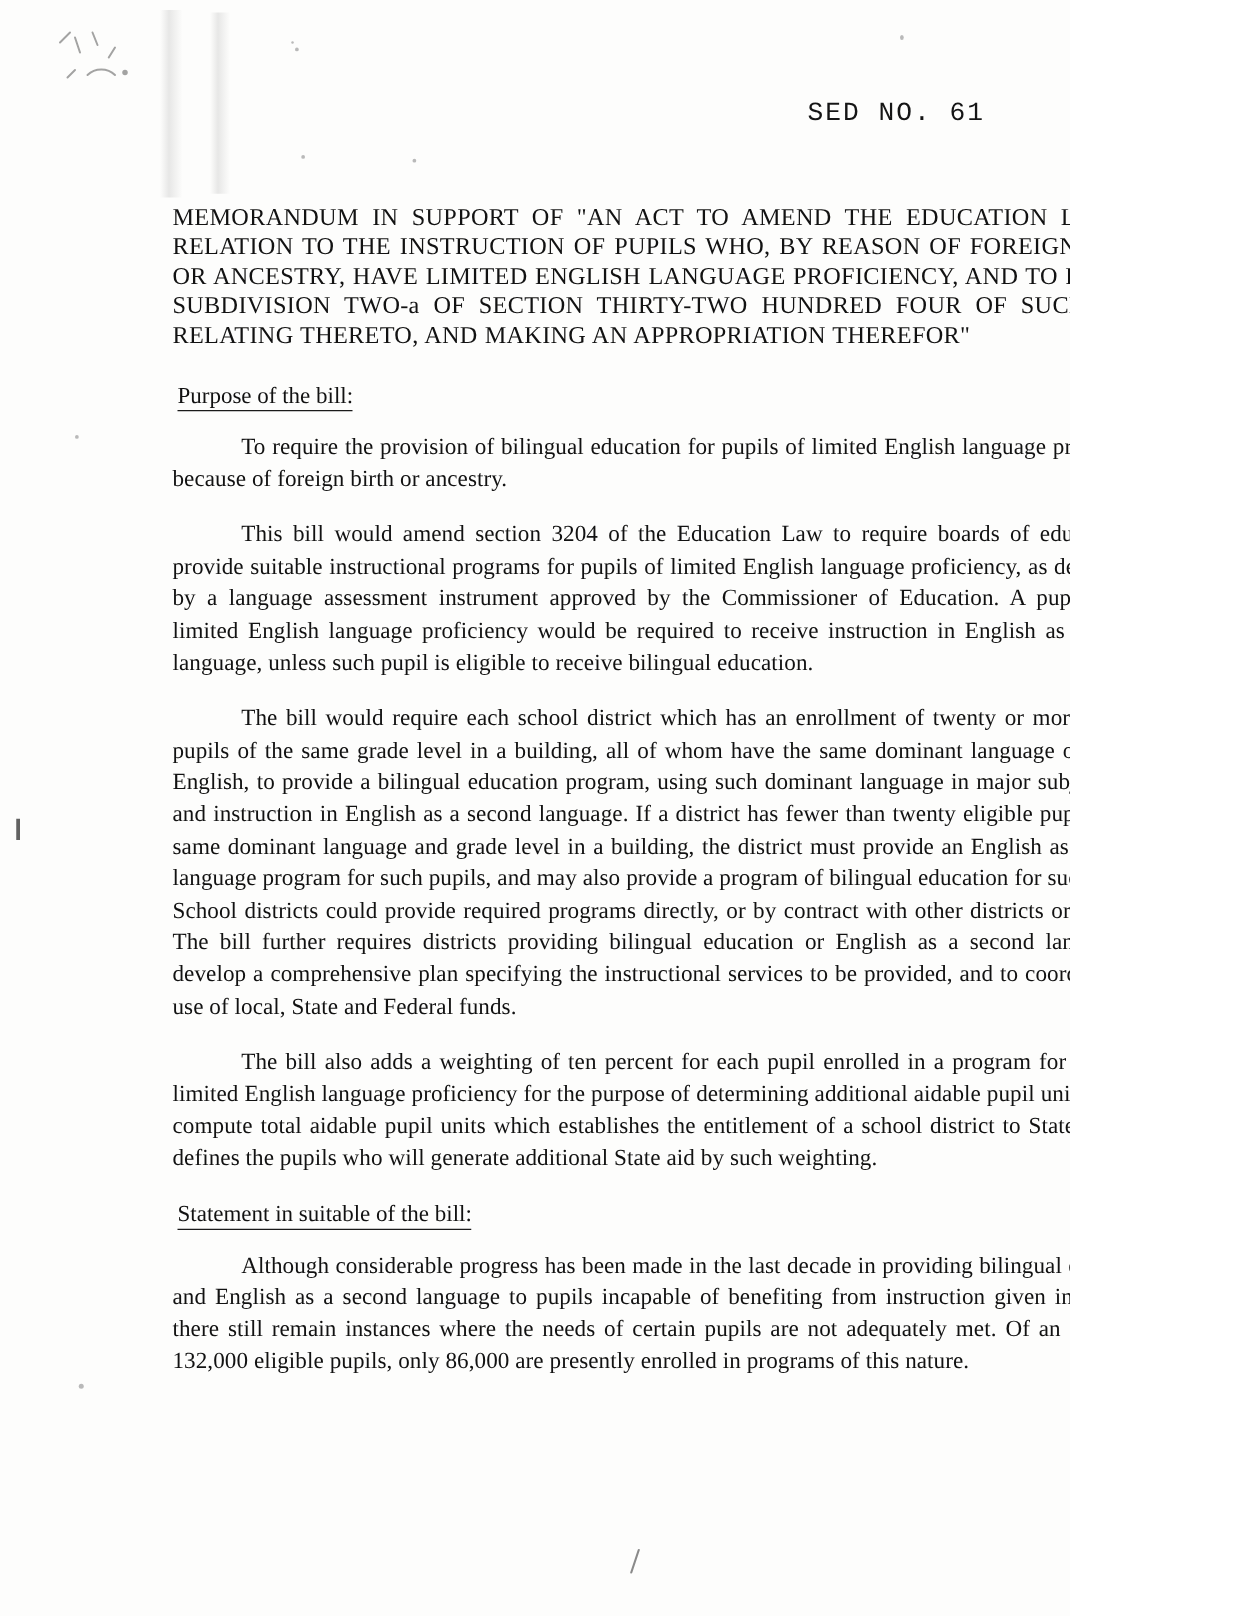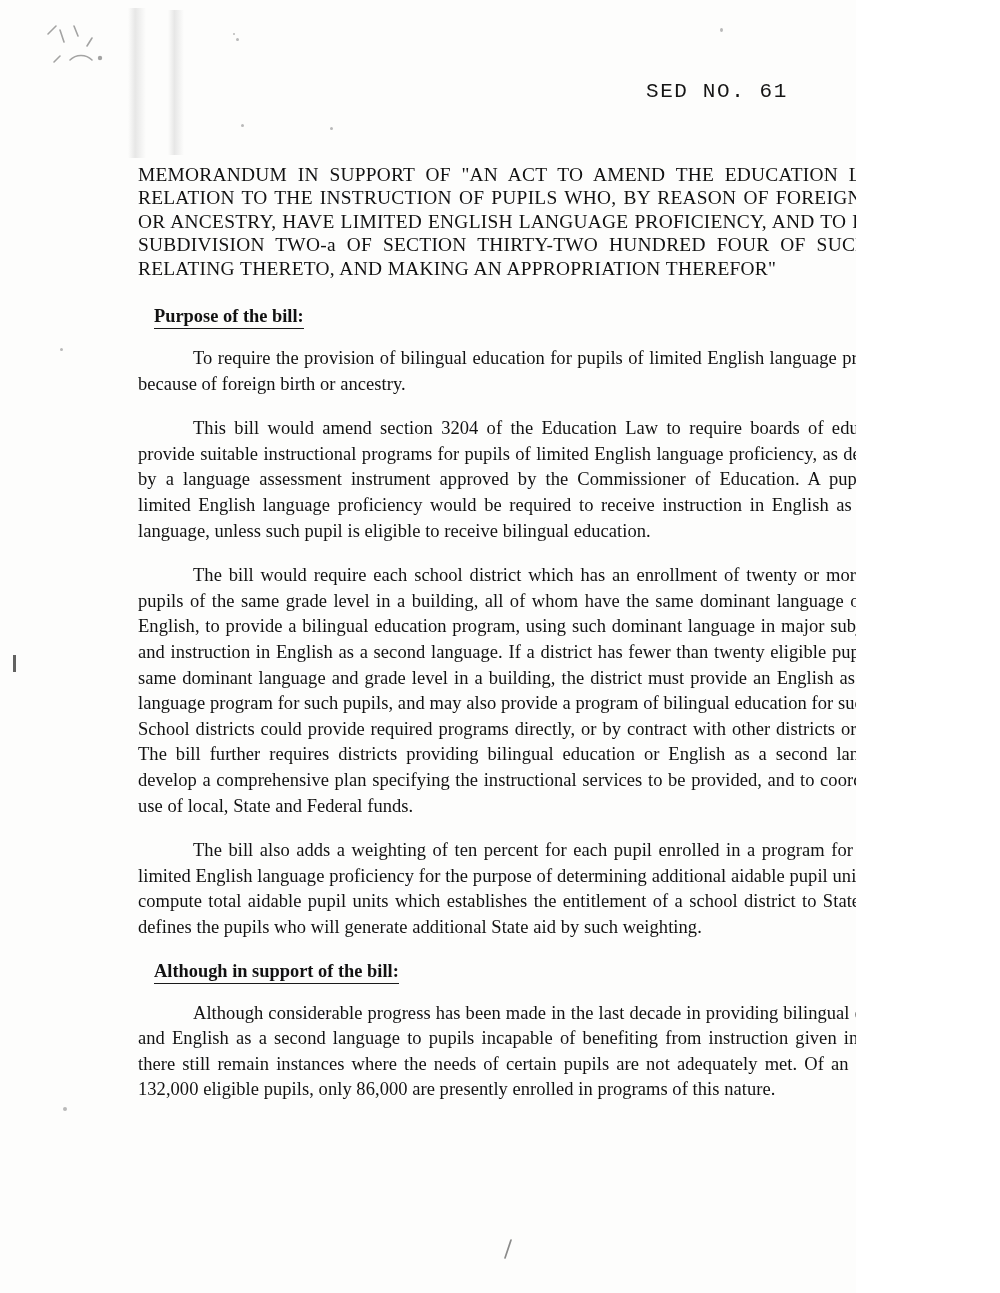--- a/index.html
+++ b/index.html
@@ -74,21 +74,21 @@
   .section-heading {
     display: inline-block;
     font-size: 18.4px;
     line-height: 22px;
     border-bottom: 1.6px solid #1a1a1a;
     padding-bottom: 1px;
     margin: 0;
     white-space: nowrap;
     color: #121212;
   }
-  .heading-row { margin: 0 0 17px 16px; font-weight: bold; }
+  .heading-row { margin: 0 0 17px 4px; }
 
   p.para {
     font-size: 18.5px;
     line-height: 25.6px;
     text-align: justify;
     text-align-last: left;
     text-indent: 55px;
     margin: 0 0 19px 0;
     letter-spacing: .05px;
     color: #121212;
@@ -133,18 +133,18 @@
     <div class="heading-row">
       <span class="section-heading">Purpose of the bill:</span>
     </div>
     <p class="para">To require the provision of bilingual education for pupils of limited English language proficiency because of foreign birth or ancestry.</p>
 
     <p class="para">This bill would amend section 3204 of the Education Law to require boards of education to provide suitable instructional programs for pupils of limited English language proficiency, as determined by a language assessment instrument approved by the Commissioner of Education.  A pupil having limited English language proficiency would be required to receive instruction in English as a second language, unless such pupil is eligible to receive bilingual education.</p>
     <p class="para">The bill would require each school district which has an enrollment of twenty or more eligible pupils of the same grade level in a building, all of whom have the same dominant language other than English, to provide a bilingual education program, using such dominant language in major subject areas and instruction in English as a second language.  If a district has fewer than twenty eligible pupils of the same dominant language and grade level in a building, the district must provide an English as a second language program for such pupils, and may also provide a program of bilingual education for such pupils.  School districts could provide required programs directly, or by contract with other districts or BOCES.  The bill further requires districts providing bilingual education or English as a second language to develop a comprehensive plan specifying the instructional services to be provided, and to coordinate the use of local, State and Federal funds.</p>
     <p class="para">The bill also adds a weighting of ten percent for each pupil enrolled in a program for pupils of limited English language proficiency for the purpose of determining additional aidable pupil units used to compute total aidable pupil units which establishes the entitlement of a school district to State aid, and defines the pupils who will generate additional State aid by such weighting.</p>
 
     <div class="heading-row">
-      <span class="section-heading">Although in support of the bill:</span>
+      <span class="section-heading">Statement in suitable of the bill:</span>
     </div>
     <p class="para">Although considerable progress has been made in the last decade in providing bilingual education and English as a second language to pupils incapable of benefiting from instruction given in English, there still remain instances where the needs of certain pupils are not adequately met.  Of an estimated 132,000 eligible pupils, only 86,000 are presently enrolled in programs of this nature.</p>
 
   </div>
 </div>
 
 </body></html>

